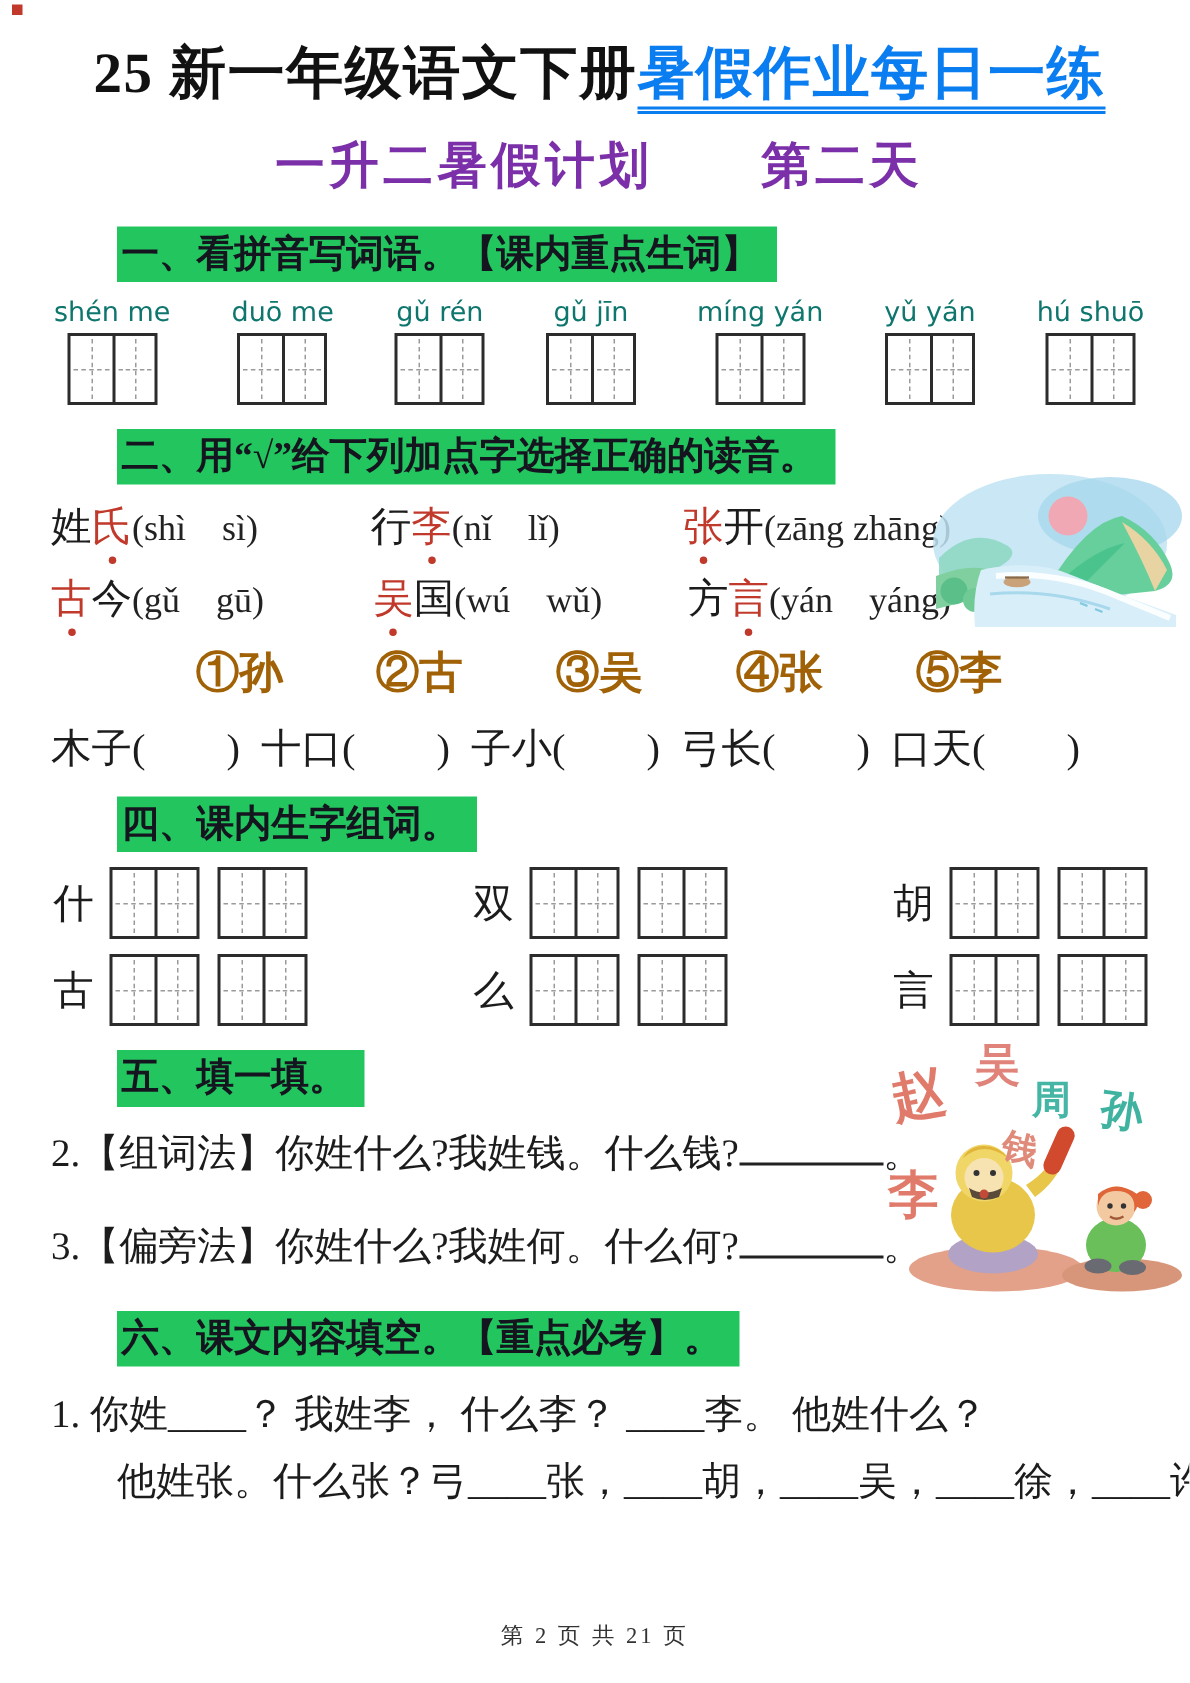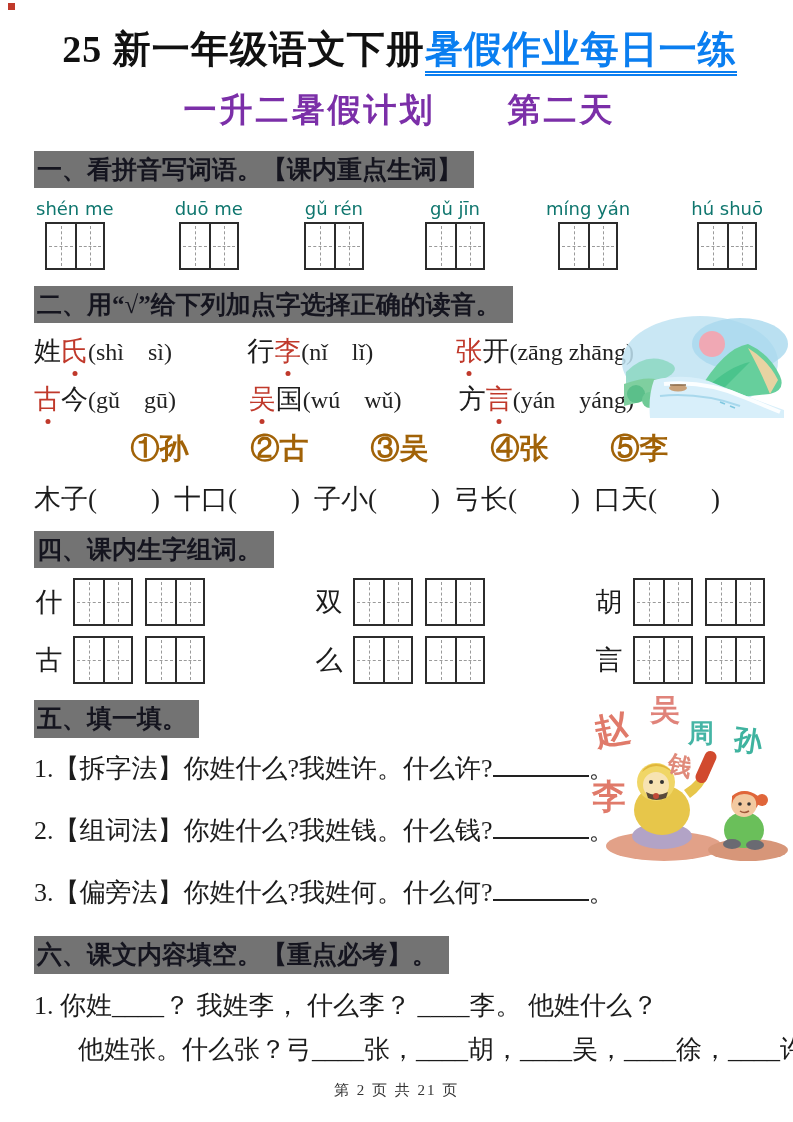--- a/index.html
+++ b/index.html
@@ -12,22 +12,22 @@
   .corner-mark { position:absolute; left:8px; top:3px; width:7px; height:7px; background:#c0392b; }
 
   
   .title-line { text-align:center; font-size:38px; font-weight:bold; line-height:1.25; white-space:nowrap; }
   .title-black { color:#111; letter-spacing:1px; }
   .title-blue  { color:#0a7ef0; border-bottom:5px double #0a7ef0; padding-bottom:1px; letter-spacing:1px; }
   .subtitle { text-align:center; font-size:33px; font-weight:bold; color:#7b2fa8; letter-spacing:3px; margin-top:14px; }
 
   
   .sec-head {
-    display:inline-block; background:#737373; color:#15151f;
-    font-size:25px; font-weight:bold; padding:3px 12px 3px 3px; line-height:1.25;
+    display:inline-block; background:#22c55e; color:#15151f;
+    font-size:25px; font-weight:bold; padding:3px 12px 3px 3px; line-height:1.25;margin-left:44px;
   }
 
   
   .tzg { display:flex; border:2px solid #2c2c2c; background:#fff; }
   .tzg .cell { width:28px; height:44px; position:relative; }
   .tzg .cell + .cell { border-left:2px solid #2c2c2c; }
   .tzg .cell::before { content:''; position:absolute; left:50%; top:2px; bottom:2px; border-left:1px dashed #9a9a9a; }
   .tzg .cell::after  { content:''; position:absolute; top:50%; left:2px; right:2px; border-top:1px dashed #9a9a9a; }
 
   
@@ -116,20 +116,27 @@
     </div>
     <div class="s1-group">
       <span class="pinyin">gǔ jīn</span>
       <div class="tzg">
           <div class="cell"></div>
           <div class="cell"></div>
         </div>
     </div>
     <div class="s1-group">
       <span class="pinyin">míng yán</span>
+      <div class="tzg">
+          <div class="cell"></div>
+          <div class="cell"></div>
+        </div>
+    </div>
+    <div class="s1-group">
+      <span class="pinyin">yǔ yán</span>
       <div class="tzg">
           <div class="cell"></div>
           <div class="cell"></div>
         </div>
     </div>
     <div class="s1-group">
       <span class="pinyin">hú shuō</span>
       <div class="tzg">
           <div class="cell"></div>
           <div class="cell"></div>
@@ -274,21 +281,20 @@
             </div>
         </div>
       </div>
     </div>
   </div>
 
   <div class="mt16">
     <span class="sec-head">五、填一填。</span>
   </div>
   <div class="s5-items">
-    <div class="s5-item"><span>1.【拆字法】你姓什么?我姓许。什么许?</span><span class="blank"></span><span>。</span></div>
     <div class="s5-item"><span>2.【组词法】你姓什么?我姓钱。什么钱?</span><span class="blank"></span><span>。</span></div>
     <div class="s5-item"><span>3.【偏旁法】你姓什么?我姓何。什么何?</span><span class="blank"></span><span>。</span></div>
   </div>
 
   <div class="illus-clay">
     <svg width="200" height="180" viewBox="0 0 200 180" style="position:absolute;left:0;top:0;">
       <ellipse cx="72" cy="158" rx="58" ry="15" fill="#e2a188"></ellipse>
       <ellipse cx="156" cy="162" rx="40" ry="11" fill="#d79679"></ellipse>
       <ellipse cx="70" cy="148" rx="30" ry="13" fill="#b2a3c6"></ellipse>
       <ellipse cx="70" cy="122" rx="28" ry="25" fill="#e7c64a"></ellipse>

